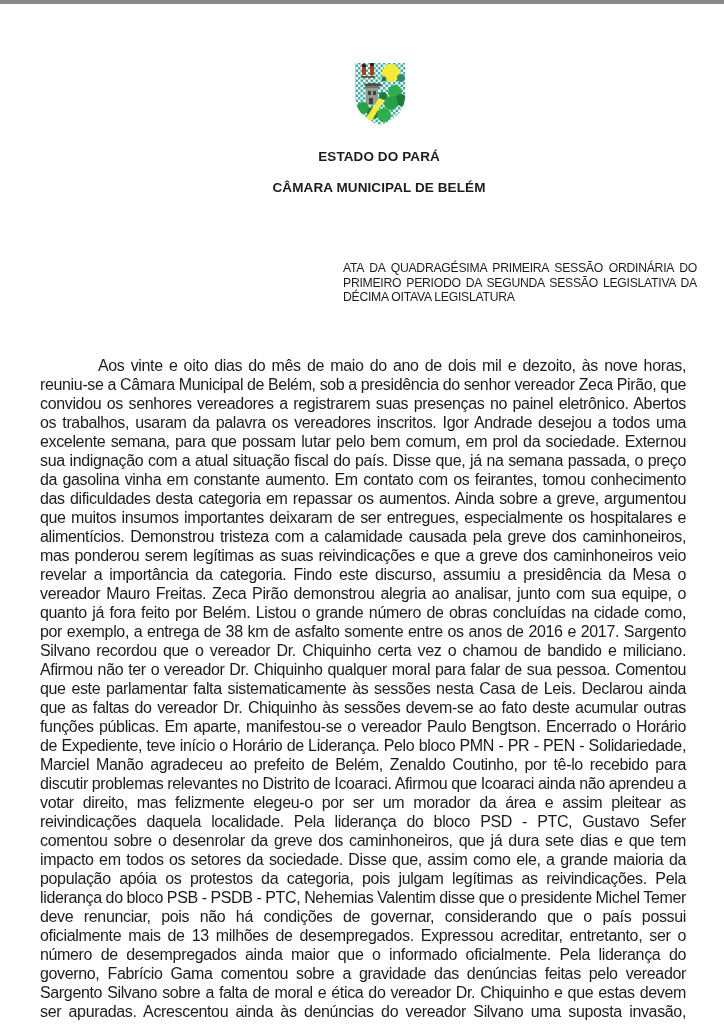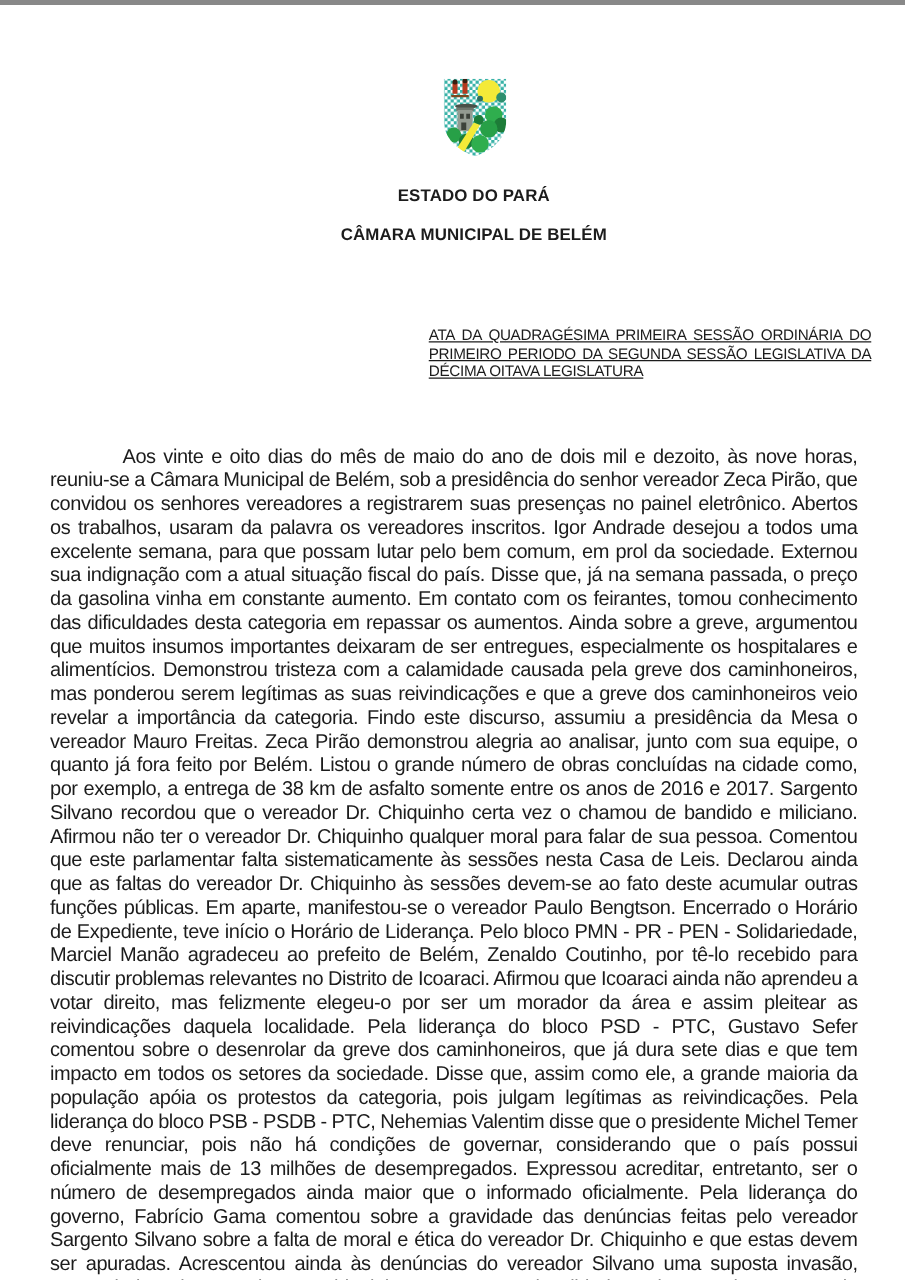--- a/index.html
+++ b/index.html
@@ -40,21 +40,20 @@
   .title-block {
     position: absolute;
     left: 343px;
     top: 257px;
     width: 354px;
     font-size: 12.2px;
     line-height: 14.6px;
     letter-spacing: -0.25px;
     text-align: justify;
     text-transform: uppercase;
-    text-decoration: underline;
   }
   .body-text {
     position: absolute;
     left: 40px;
     top: 336px;
     width: 646px;
     font-size: 16px;
     line-height: 19px;
     letter-spacing: -0.35px;
     word-spacing: -0.3px;

